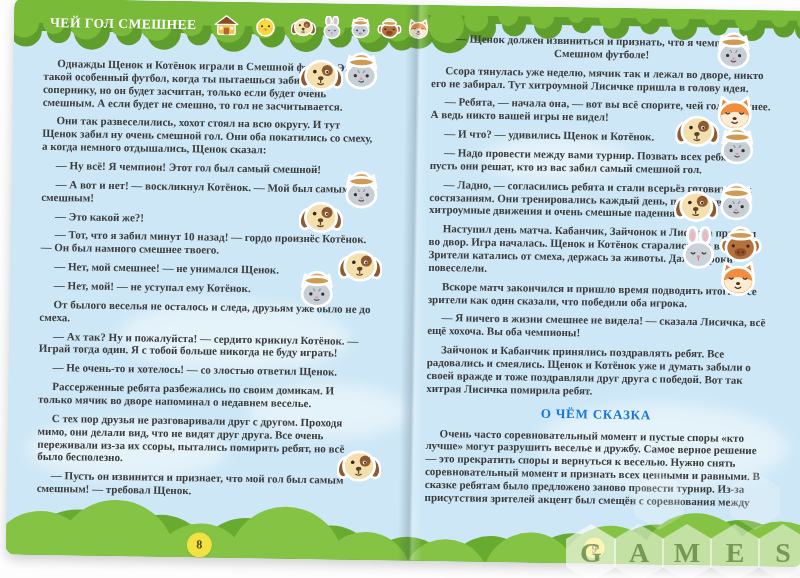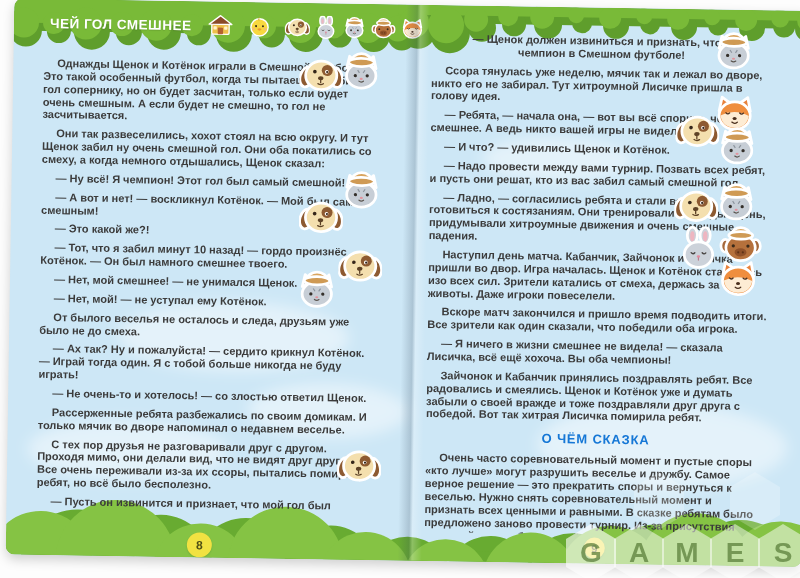--- a/index.html
+++ b/index.html
@@ -1,20 +1,20 @@
 <!DOCTYPE html>
 <html><head>
 <meta charset="utf-8">
 <style>
   html,body{margin:0;padding:0;}
   body{
     width:800px;height:578px;overflow:hidden;background:#fdfdfd;
     font-family:"Liberation Sans",sans-serif;position:relative;
   }
-  .photo{position:relative;width:800px;height:578px;}
+  .photo{position:relative;width:800px;height:578px;font-family:Liberation Serif, serif;}
   .book{
     position:absolute;left:10px;top:4px;width:796px;height:556px;
     background:#cde7f6;border-radius:9px;overflow:hidden;
     transform:rotate(0.9deg);transform-origin:45% 50%;
     box-shadow:0 5px 12px rgba(0,0,0,0.18);
   }
   .cloud{position:absolute;background:rgba(255,255,255,0.45);border-radius:50%;filter:blur(7px);}
   .band{position:absolute;left:0;width:796px;pointer-events:none;}
   .band.top{top:0;}
   .band.bottom{bottom:0;}

